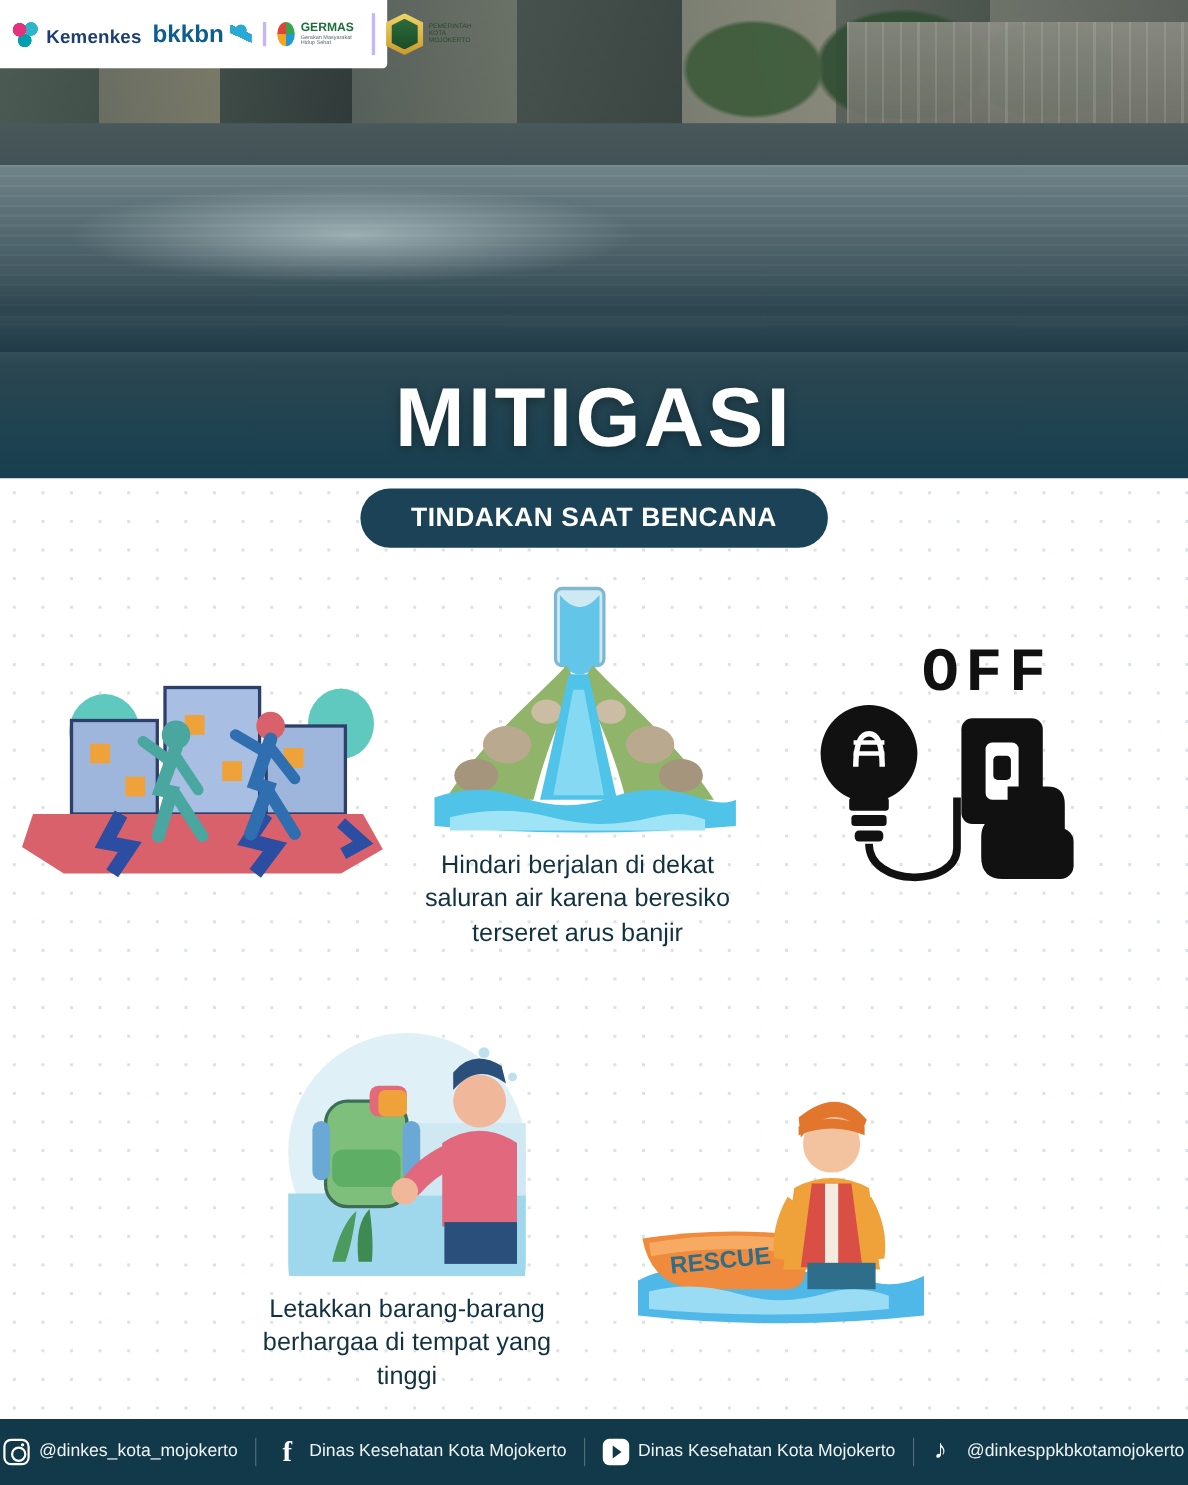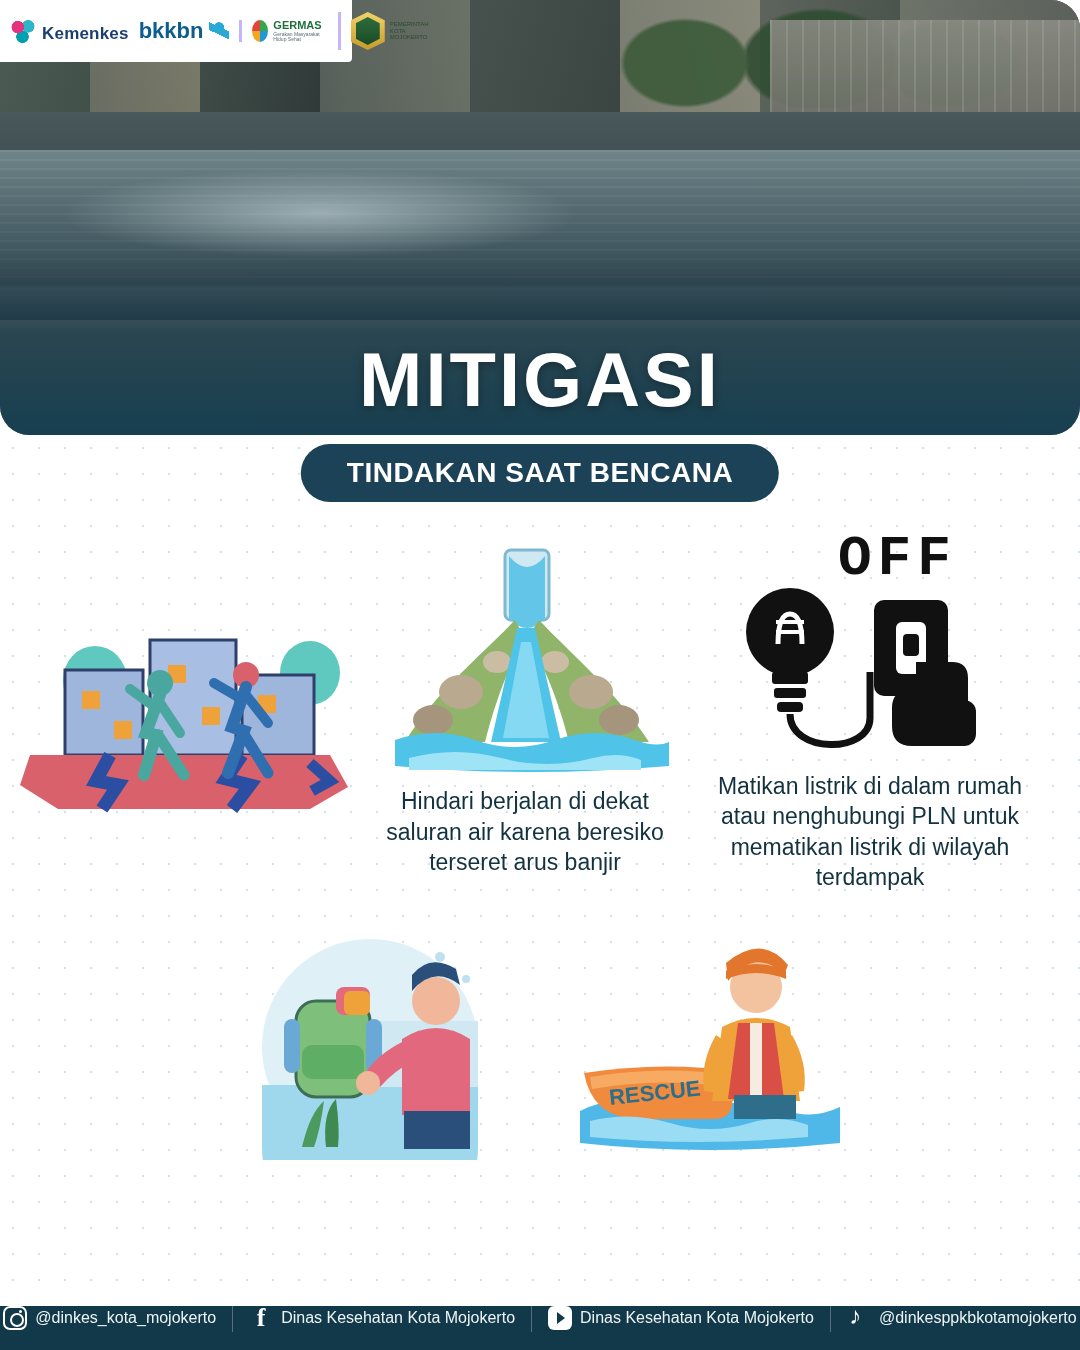--- a/index.html
+++ b/index.html
@@ -15,21 +15,20 @@
     background: #ffffff;
     overflow: hidden;
   }
 
   
   .hero {
     position: absolute; top: 0; left: 0;
     width: 1080px; height: 435px;
     overflow: hidden;
     background: #6f7b7d;
-    border-radius: 29px;
   }
   .hero-sky {
     position: absolute; top: 0; left: 0; width: 1080px; height: 120px;
     background: linear-gradient(180deg, #6e7c7b 0%, #55635f 55%, #3f4a47 100%);
   }
   .hero-buildings {
     position: absolute; top: 0; left: 0; width: 1080px; height: 130px;
     background:
       linear-gradient(90deg,
         #4a5a52 0px, #415049 90px,
@@ -143,21 +142,21 @@
     background:
       radial-gradient(circle, #d9e2e6 1.4px, transparent 1.6px) 0 0/26px 26px,
       #ffffff;
   }
   .subtitle-pill {
     position: absolute; top: 9px; left: 50%; transform: translateX(-50%);
     background: #1b4256;
     color: #ffffff;
     padding: 13px 46px;
     border-radius: 34px;
-    font-size: 28px; font-weight: bold; letter-spacing: .5px;
+    font-size: 24px; font-weight: bold; letter-spacing: .5px;
     white-space: nowrap;
   }
 
   .row { position: absolute; display: flex; }
   .row-1 { top: 82px; left: 0; width: 1080px; }
   .row-2 { top: 490px; left: 0; width: 1080px; justify-content: center; gap: 40px; }
 
   .card { display: flex; flex-direction: column; align-items: center; justify-content: center; }
   .card-art { display: flex; align-items: flex-end; justify-content: center; }
   .card-text {
@@ -179,23 +178,23 @@
   .c4 { width: 300px; }
   .c4 .card-art { height: 235px; }
   .c5 { width: 300px; }
   .c5 .card-art { height: 235px; }
 
   svg { display: block; }
 
   
   .footer {
     position: absolute; bottom: 0; left: 0;
-    width: 1080px; height: 44px;
+    width: 1080px; height: 60px;
     background: #12394a;
-    display: flex; align-items: flex-start; justify-content: center;
+    display: flex; align-items: center; justify-content: center;
     gap: 10px;
     color: #eef4f6;
     font-size: 16px;
   }
   .fitem { display: flex; align-items: center; gap: 8px; }
   .fdiv { width: 1px; height: 26px; background: rgba(255,255,255,.28); margin: 0 6px; }
   .ic { width: 24px; height: 24px; display: inline-block; flex: 0 0 auto; }
   .ic-ig {
     border: 2px solid #fff; border-radius: 7px; position: relative;
   }
@@ -345,21 +344,20 @@
             <path d="M70 192 C70 232 150 232 150 196 L150 150" stroke="#111" stroke-width="7" fill="none"></path>
 
             <rect x="154" y="78" width="74" height="96" rx="10" fill="#111"></rect>
             <rect x="176" y="100" width="30" height="52" rx="6" fill="#fff"></rect>
             <rect x="183" y="112" width="16" height="22" rx="4" fill="#111"></rect>
 
             <path d="M196 140 l36 0 q16 0 16 16 l0 46 q0 22 -22 22 l-34 0 q-20 0 -20 -20 l0 -18 q0 -14 12 -18 l12 -4 z" fill="#111"></path>
             <rect x="186" y="178" width="70" height="46" rx="12" fill="#111"></rect>
           </svg>
         </div>
-        <div class="card-text">Matikan listrik di dalam rumah atau nenghubungi PLN untuk mematikan listrik di wilayah terdampak</div>
       </div>
     </div>
 
     <div class="row row-2">
 
       <div class="card c4">
         <div class="card-art">
           <svg width="260" height="225" viewBox="0 0 260 225">
             <circle cx="130" cy="112" r="108" fill="#dff0f7"></circle>
             <path d="M22 150 h216 v62 a108 108 0 0 1 -216 0 Z" fill="#9fd8ec"></path>
@@ -379,20 +377,21 @@
             <rect x="164" y="176" width="66" height="38" fill="#2a4f7a"></rect>
             <circle cx="128" cy="148" r="12" fill="#f0b79a"></circle>
 
             <path d="M62 212 q8 -34 22 -46 q-4 30 -10 46 Z" fill="#4c9a5e"></path>
             <path d="M86 212 q-4 -34 10 -48 q4 30 2 48 Z" fill="#3f8a52"></path>
 
             <circle cx="200" cy="22" r="5" fill="#bfe0ee"></circle>
             <circle cx="226" cy="44" r="4" fill="#bfe0ee"></circle>
           </svg>
         </div>
+        <div class="card-text">Letakkan barang-barang berhargaa di tempat yang tinggi</div>
       </div>
 
       <div class="card c5">
         <div class="card-art">
           <svg width="280" height="225" viewBox="0 0 280 225">
 
             <path d="M10 176 q34 -18 68 -2 q34 16 68 0 q34 -16 68 0 q26 12 56 -2 l0 36 q-132 14 -260 0 Z" fill="#4fb8e8"></path>
 
             <path d="M14 138 q8 44 52 46 l78 0 q16 0 18 -14 l4 -34 q-76 -10 -152 2 Z" fill="#f08a3c"></path>
             <path d="M20 142 q70 -12 142 -2 l-2 12 q-72 -10 -138 2 Z" fill="#f7ab62"></path>

